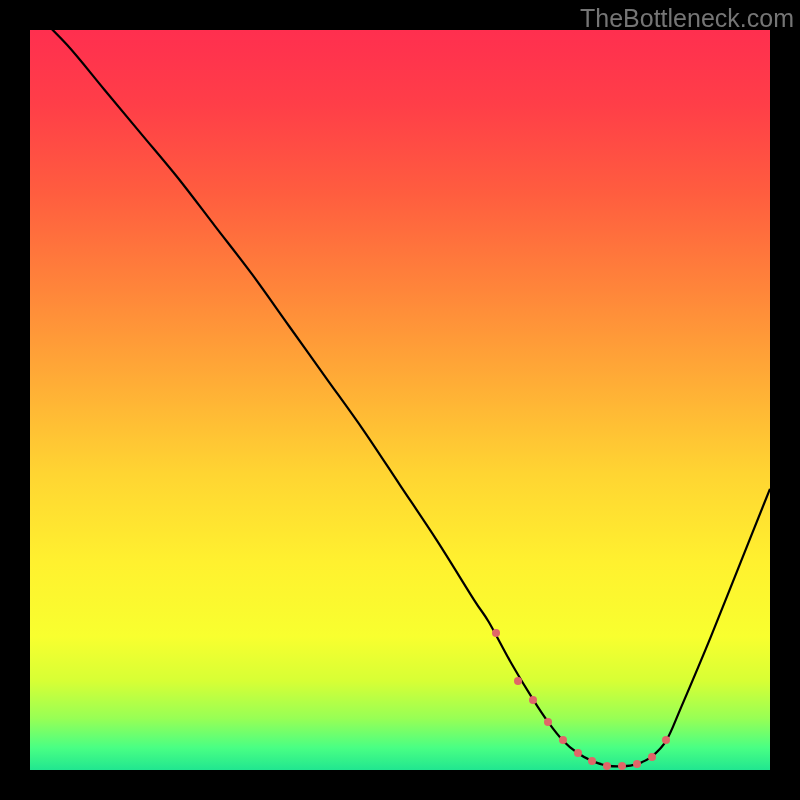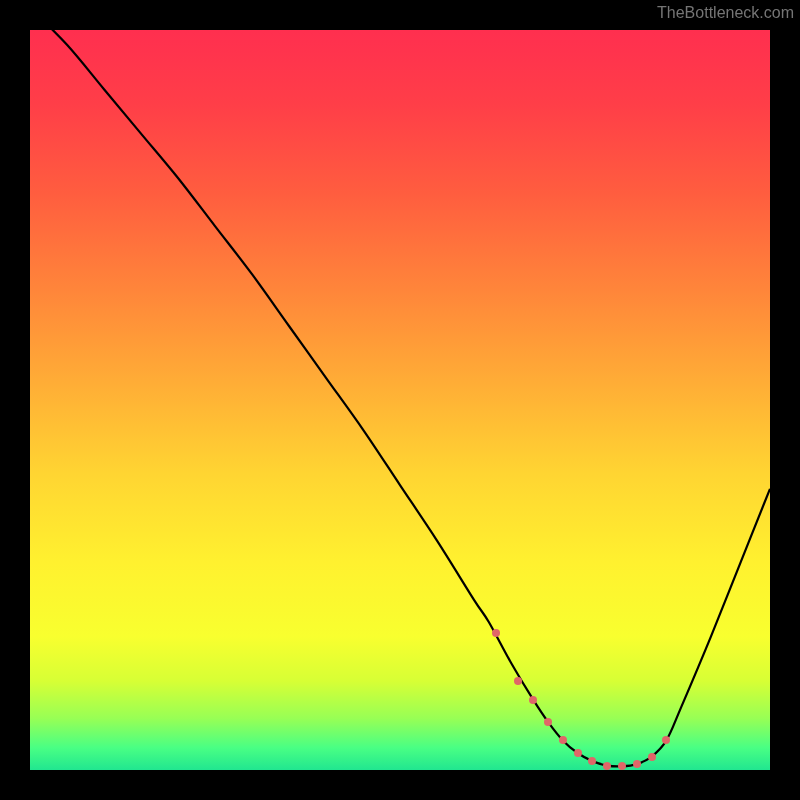--- a/index.html
+++ b/index.html
@@ -1,17 +1,17 @@
 <!DOCTYPE html>
 <html><head>
   <meta charset="utf-8">
   <style>
     * { margin: 0; padding: 0; box-sizing: border-box; }
     body { width: 800px; height: 800px; background: #000; font-family: Arial, sans-serif; position: relative; }
-    .watermark { position: absolute; top: 4px; right: 6px; color: #757575; font-size: 16px; font-weight: 500; z-index: 10; }
+    .watermark { position: absolute; top: 4px; right: 6px; color: #757575; font-size: 25px; font-weight: 500; z-index: 10; }
     .plot-wrap { position: absolute; left: 30px; top: 30px; width: 740px; height: 740px; background: #fff; }
     .grad { position: absolute; inset: 0; }
     .curve-svg { position: absolute; inset: 0; width: 100%; height: 100%; }
     .marker { position: absolute; width: 8px; height: 8px; background: #e06668; border-radius: 50%; transform: translate(-50%, -50%); }
   </style>
 </head>
 <body>
 
 <div class="watermark">TheBottleneck.com</div>
 

